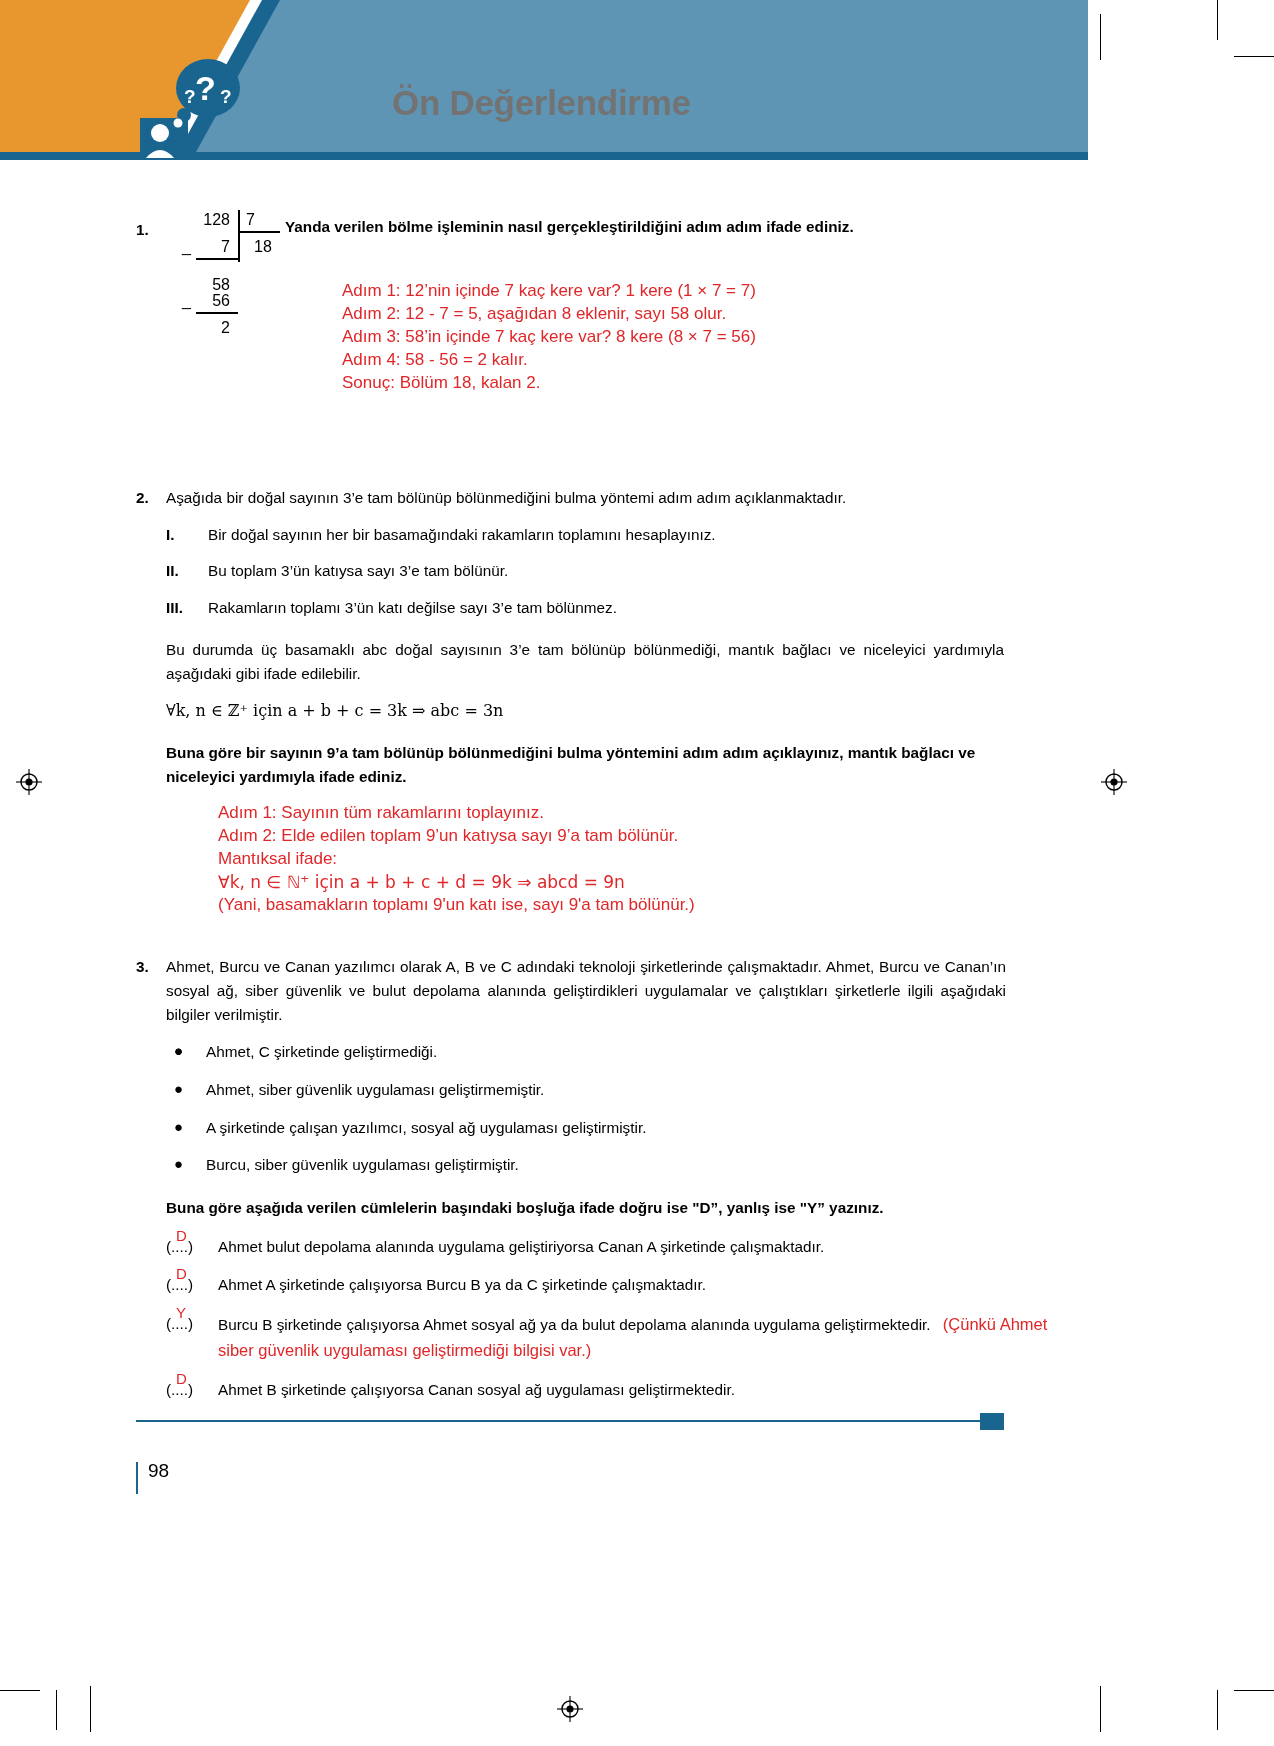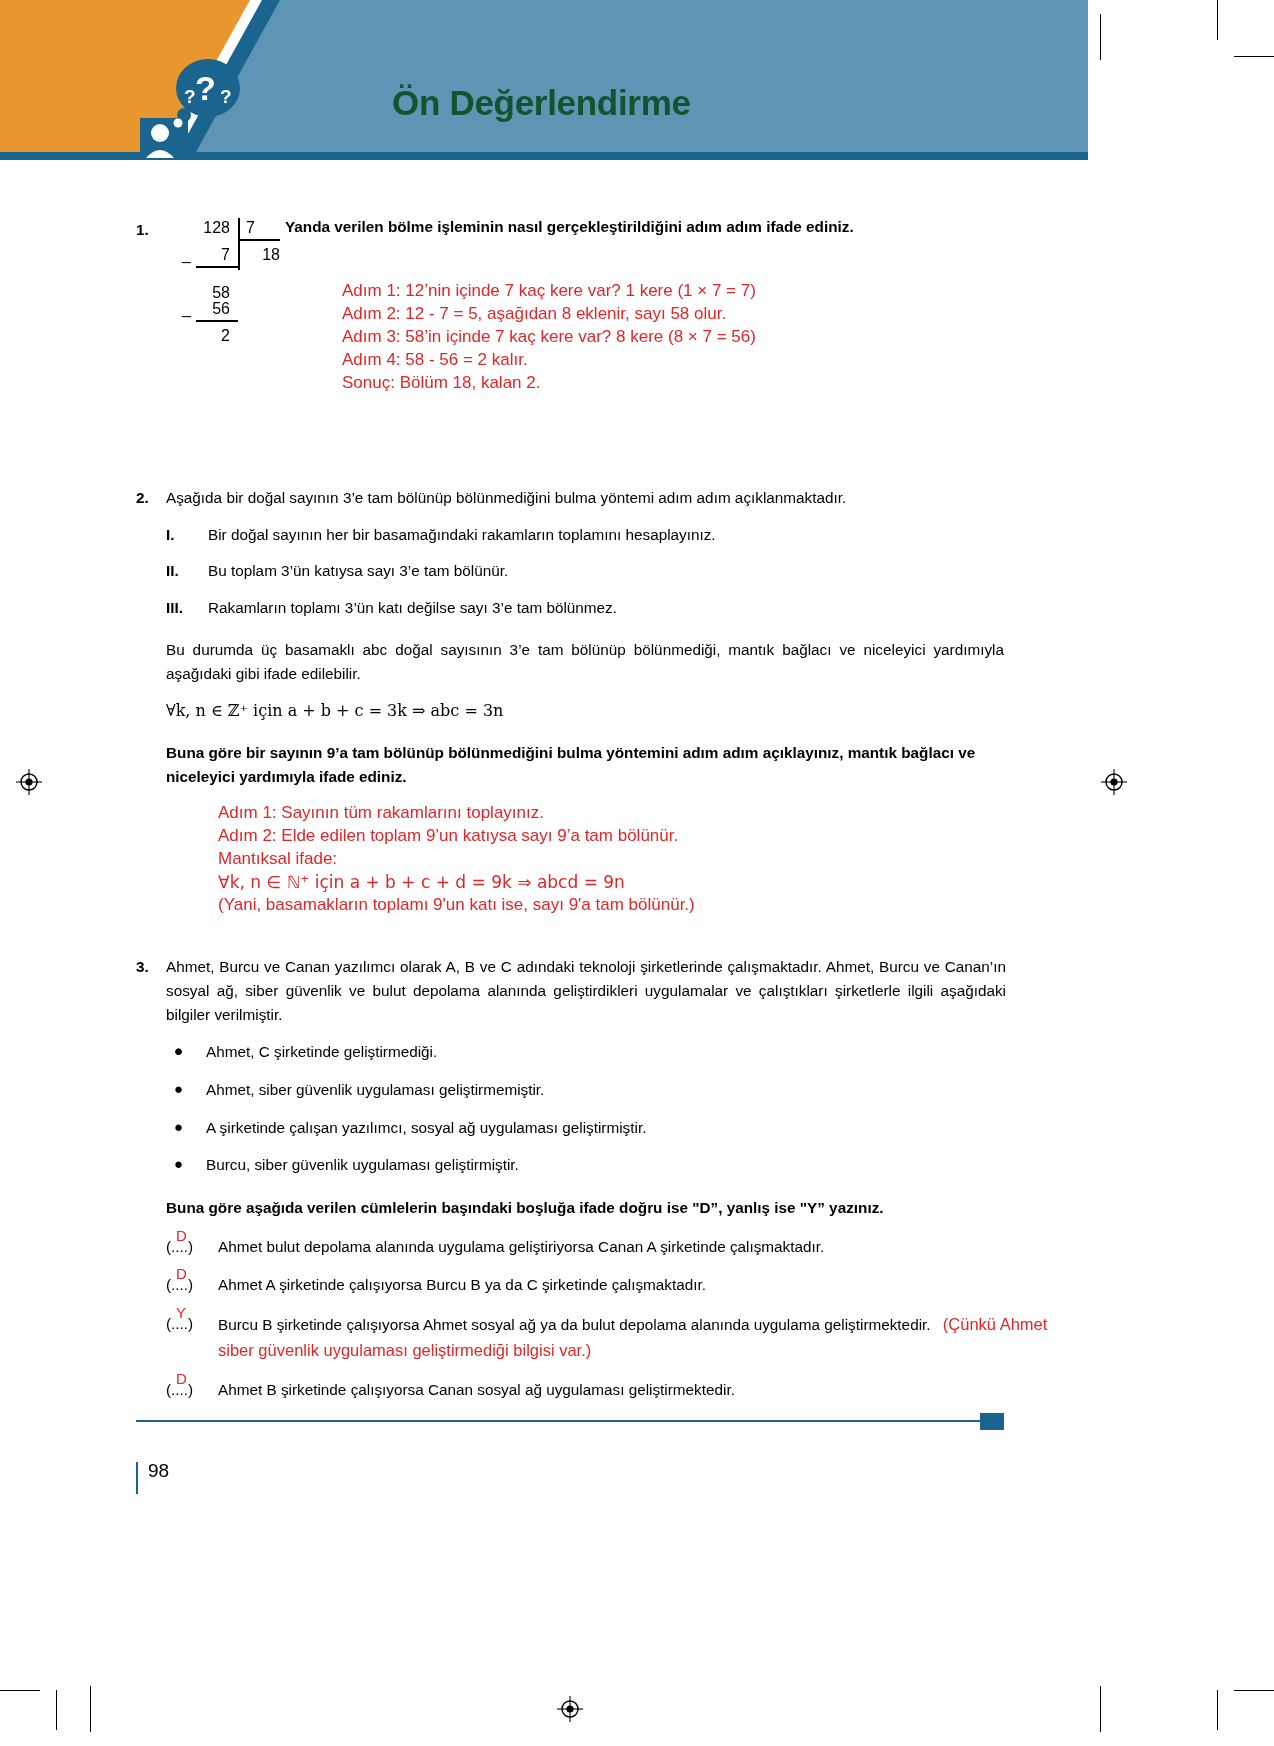--- a/index.html
+++ b/index.html
@@ -27,21 +27,21 @@
   .hdr-darkwedge{position:absolute;left:0;top:0;width:280px;height:152px;
       background:#1a6590;
       clip-path:polygon(0 0,280px 0,196px 152px,0 152px);}
   .hdr-whitewedge{position:absolute;left:0;top:0;width:262px;height:152px;
       background:#ffffff;
       clip-path:polygon(0 0,262px 0,178px 152px,0 152px);}
   .hdr-orange{position:absolute;left:0;top:0;width:250px;height:152px;
       background:#e8972f;
       clip-path:polygon(0 0,250px 0,166px 152px,0 152px);}
   .hdr-title{position:absolute;left:392px;top:103px;transform:translateY(-50%);
-      color:#14532d;font-size:35px;font-weight:bold;letter-spacing:-0.3px;}
+      color:#737373;font-size:35px;font-weight:bold;letter-spacing:-0.3px;}
 
   
   .hdr-icon{position:absolute;left:140px;top:58px;width:110px;height:100px;}
 
   
   .content{position:absolute;left:0;top:160px;width:1088px;}
 
   .q{position:relative;font-size:15.3px;color:#000;line-height:1.55;}
   .qnum{position:absolute;font-weight:bold;font-size:15.3px;color:#000;}
 
@@ -154,29 +154,29 @@
     </div>
 
     <div class="hdr-title">Ön Değerlendirme</div>
   </div>
 
   <div class="content">
 
     <div class="q" style="height:260px;">
       <div class="qnum" style="left:136px;top:58px;">1.</div>
 
-      <div class="division" style="left:168px;top:56px;">
+      <div class="division" style="left:168px;top:48px;">
         <div class="div-row" style="height:27px;">
           <span class="dnum" style="left:0;width:62px;">128</span>
           <span class="dnum" style="left:78px;width:22px;text-align:left;">7</span>
         </div>
         <div class="div-row" style="height:27px;">
           <span class="dnum" style="left:14px;width:14px;text-align:left;">_</span>
           <span class="dnum" style="left:0;width:62px;">7</span>
-          <span class="dnum" style="left:78px;width:34px;text-align:right;">18</span>
+          <span class="dnum" style="left:78px;width:34px;text-align:center;">18</span>
         </div>
         <div class="div-row" style="height:27px;">
           <span class="dnum" style="left:0;width:62px;margin-top:11px;">58</span>
         </div>
         <div class="div-row" style="height:27px;">
           <span class="dnum" style="left:14px;width:14px;text-align:left;">_</span>
           <span class="dnum" style="left:0;width:62px;">56</span>
         </div>
         <div class="div-row" style="height:27px;">
           <span class="dnum" style="left:0;width:62px;">2</span>

